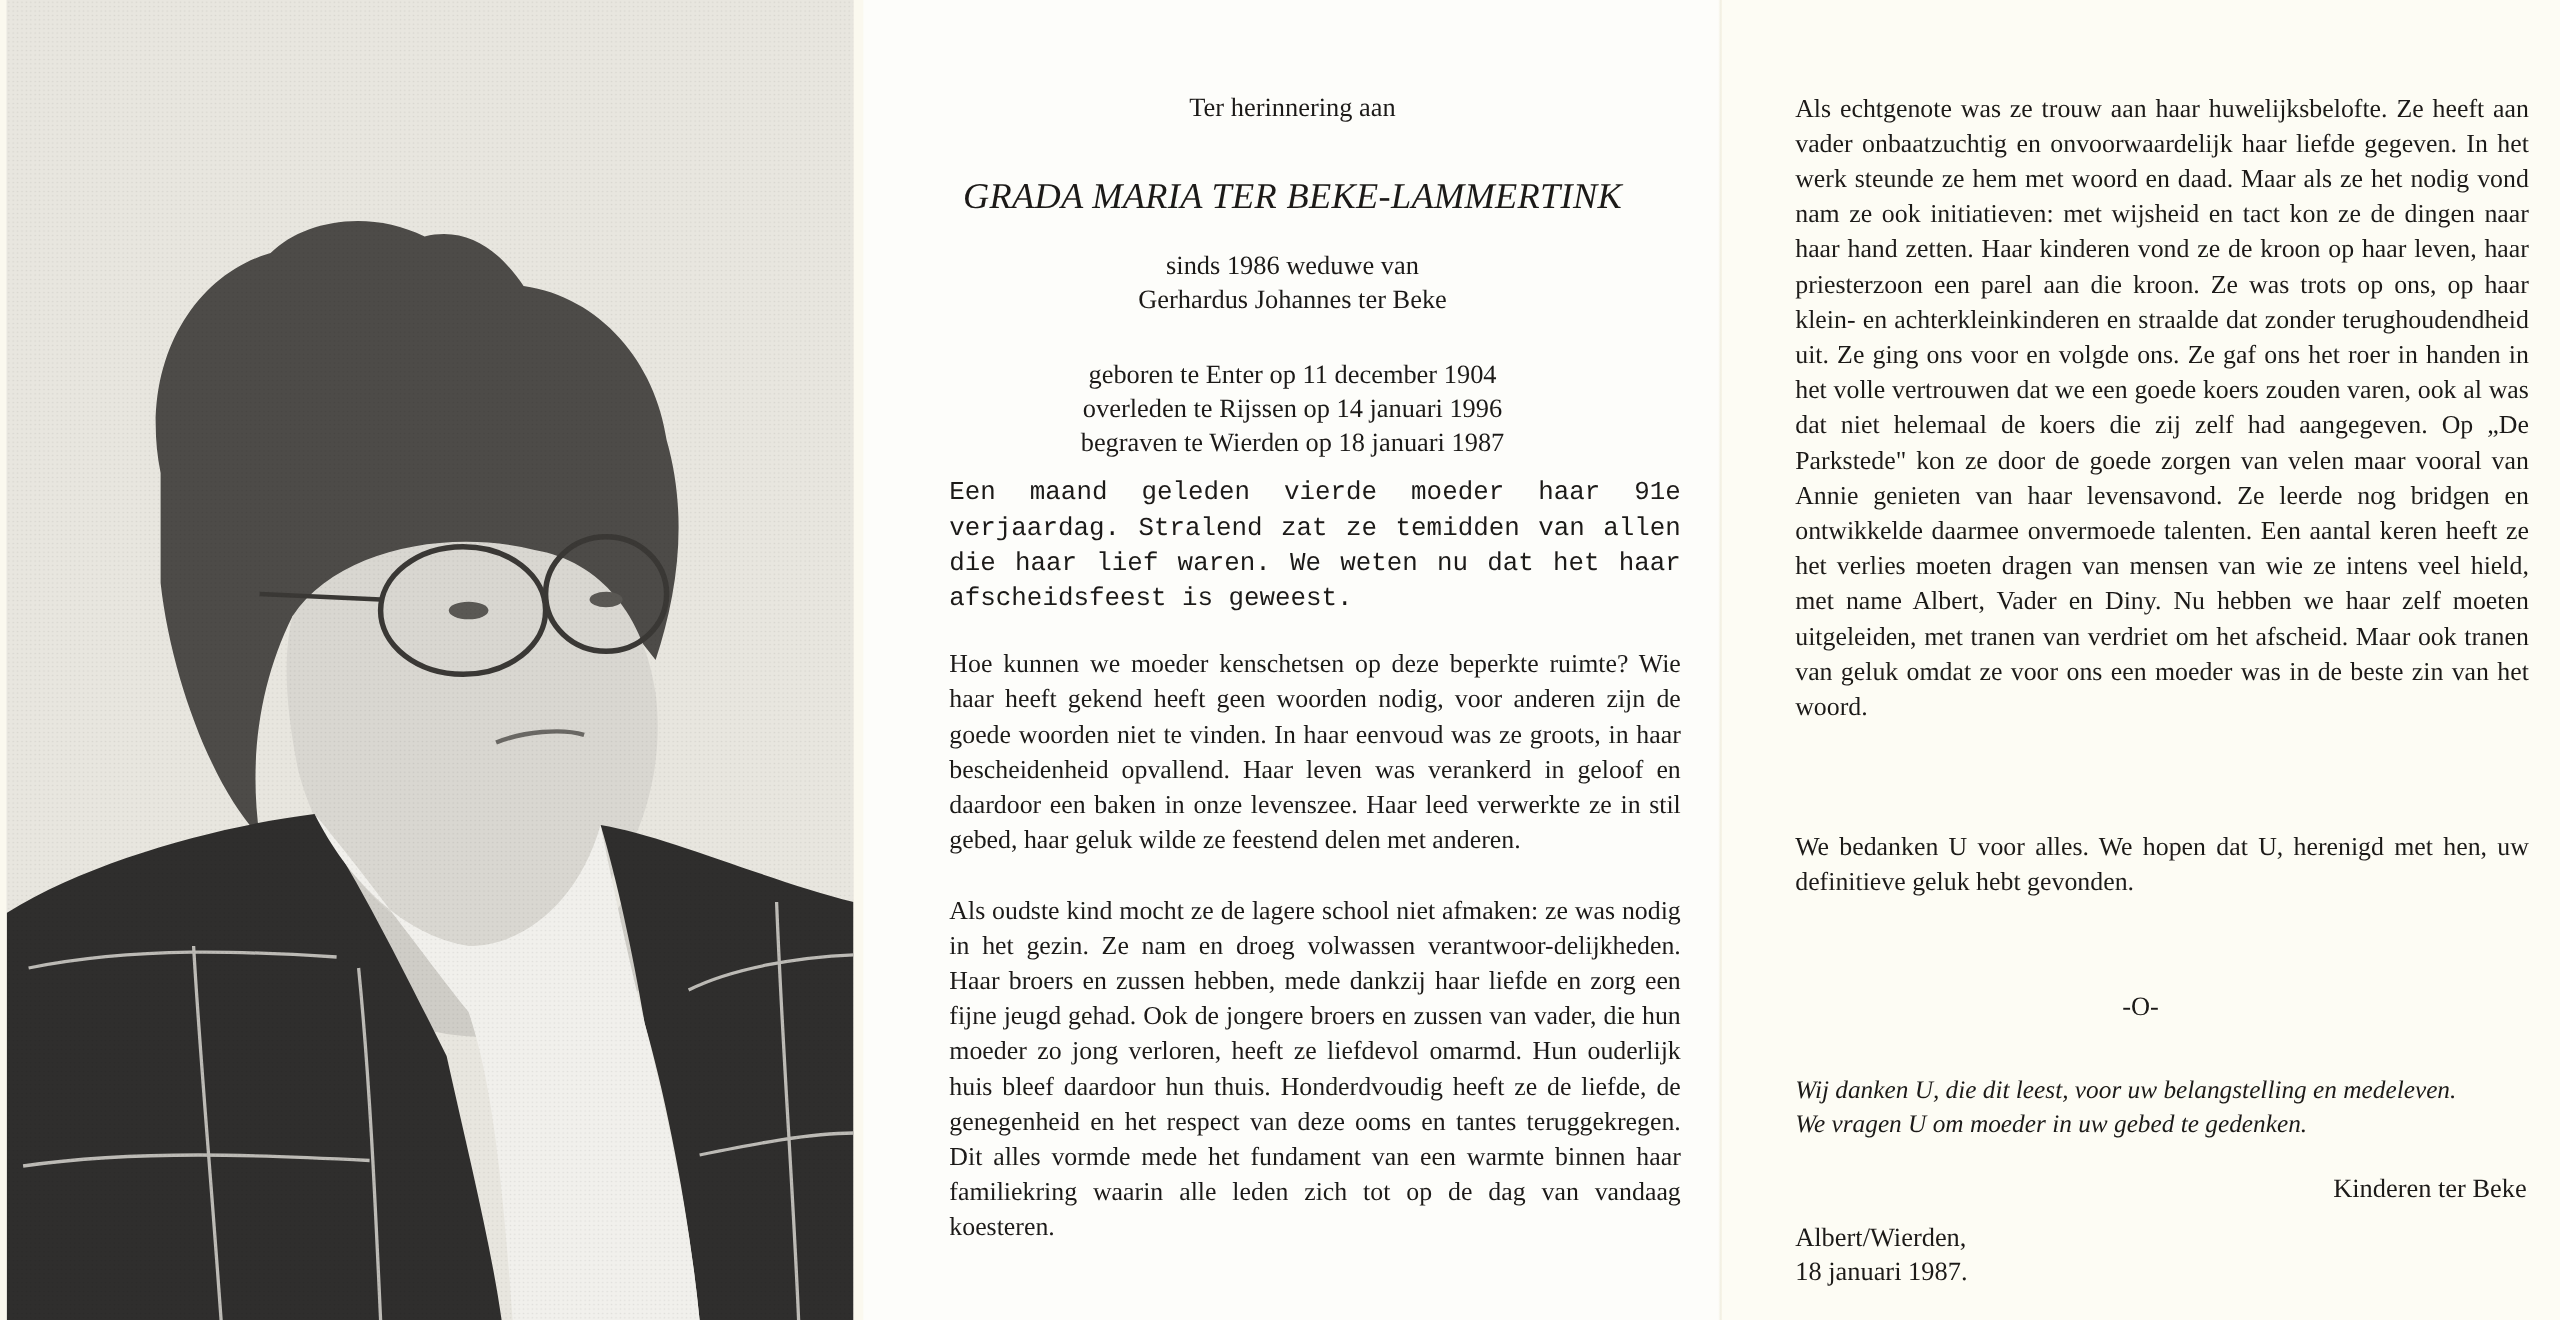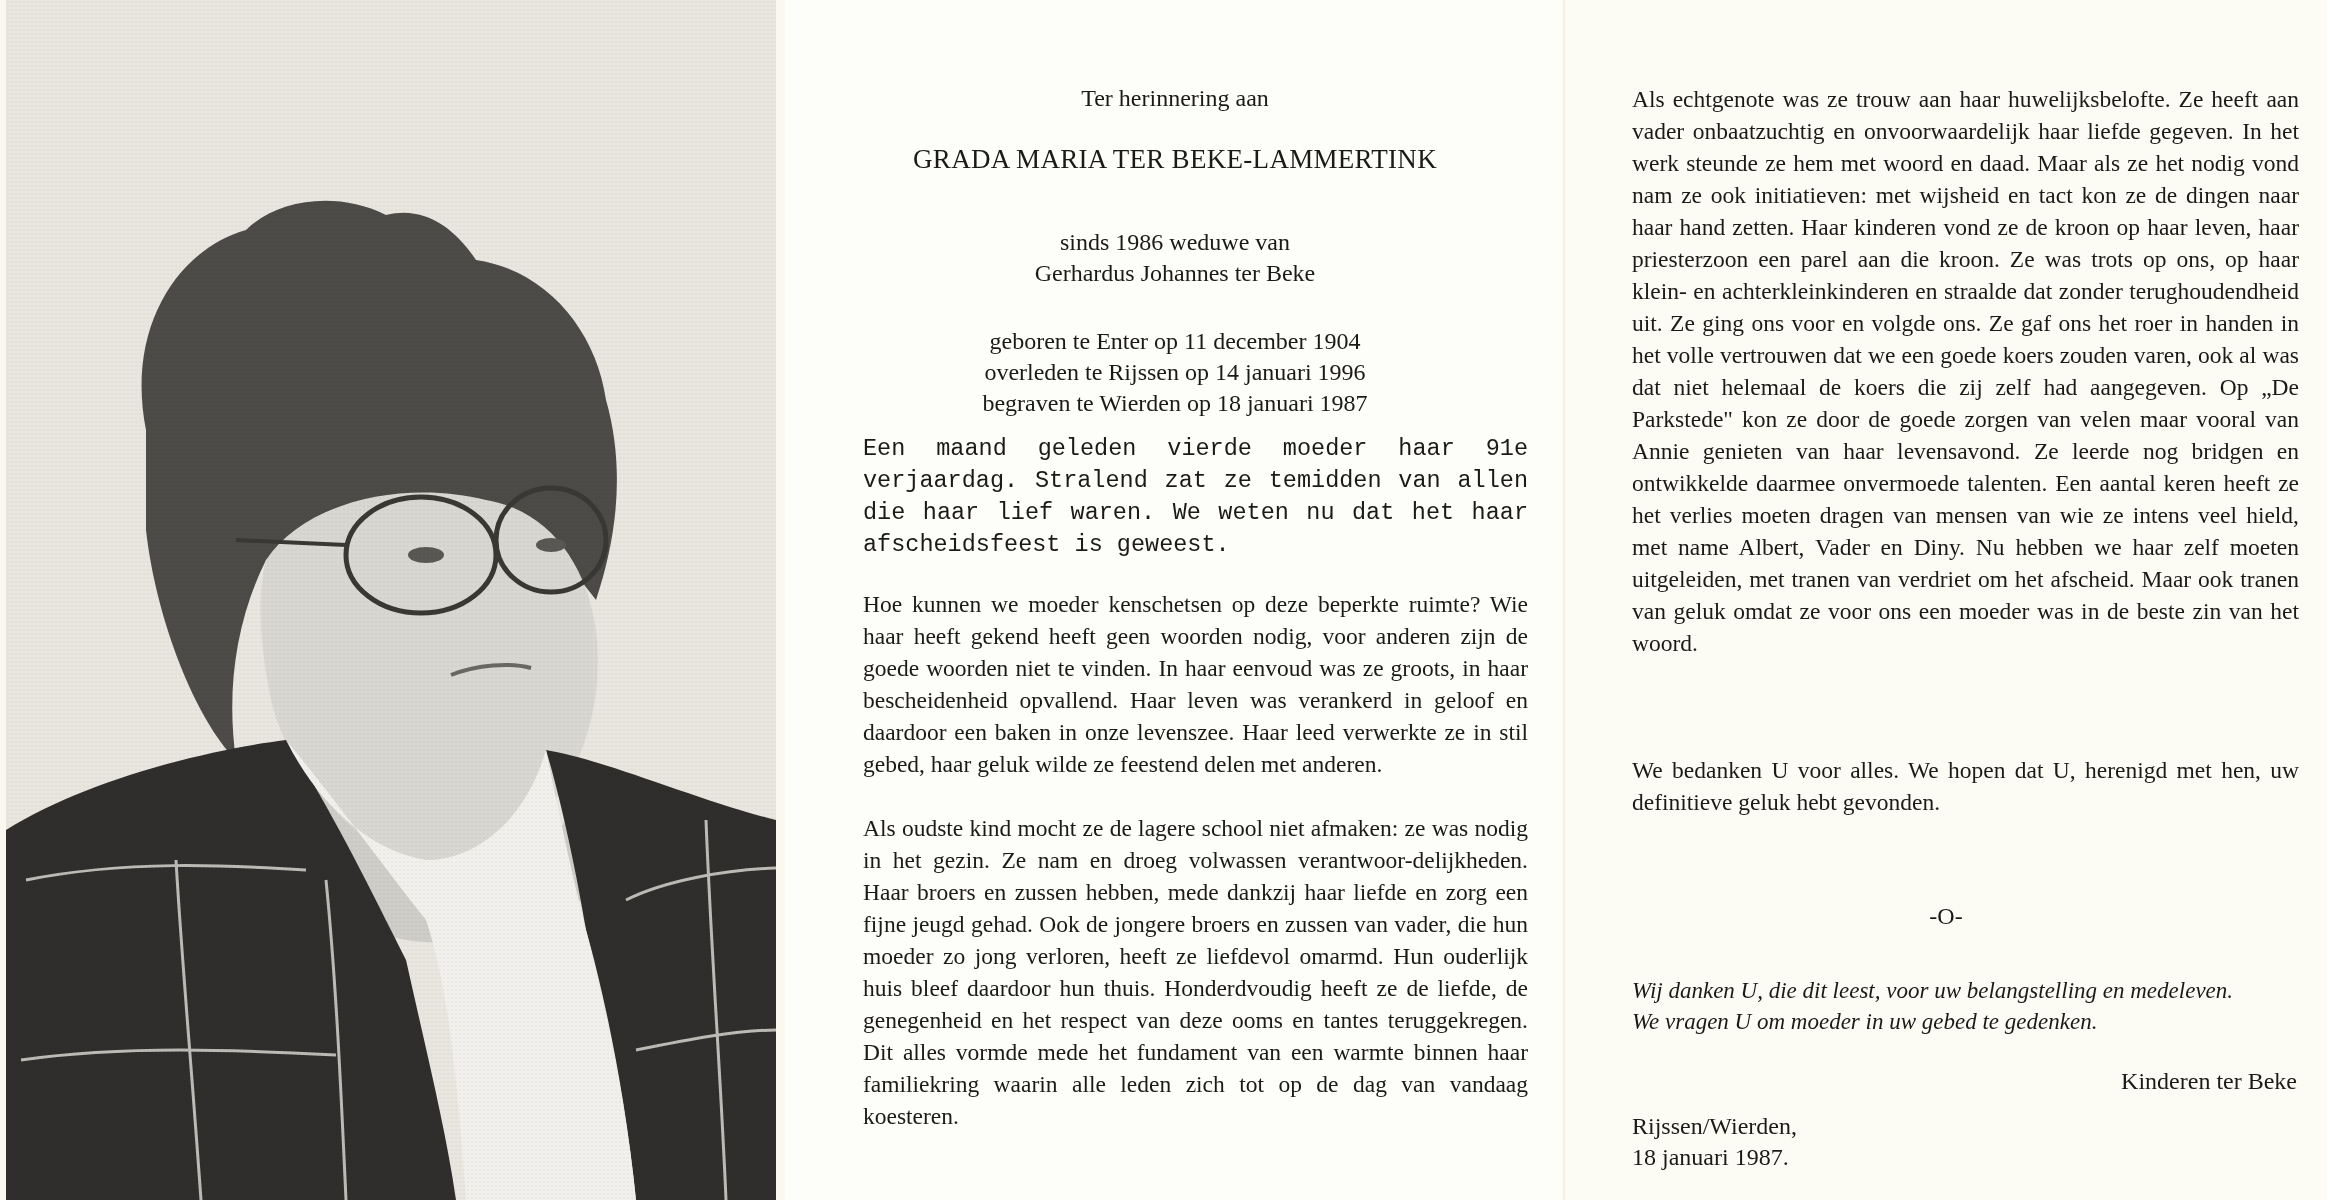--- a/index.html
+++ b/index.html
@@ -24,21 +24,21 @@
     position: absolute; top: 0; height: 1200px;
   }
   .page-mid { left: 785px; width: 780px; background: #fdfdfa; }
   .page-right { left: 1565px; width: 762px; background: #fdfcf4; }
   .fold {
     position: absolute; left: 1562px; top: 0; width: 6px; height: 1200px;
     background: linear-gradient(to right, rgba(230,225,200,0) 0%, rgba(232,228,205,0.7) 50%, rgba(230,225,200,0) 100%);
   }
   .center { text-align: center; }
   .intro { position: absolute; left: 0; width: 780px; top: 85px; font-size: 24px; }
-  .name { position: absolute; left: 0; width: 780px; top: 144px; font-size: 27px; letter-spacing: 0.3px; }
+  .name { position: absolute; left: 0; width: 780px; top: 161px; font-size: 33px; letter-spacing: 0.3px; font-style: italic; }
   .widow { position: absolute; left: 0; width: 780px; top: 227px; font-size: 24px; line-height: 31px; }
   .dates { position: absolute; left: 0; width: 780px; top: 326px; font-size: 24px; line-height: 31px; }
   .body-text {
     position: absolute; font-size: 23.5px; line-height: 32px;
     text-align: justify; text-align-last: left;
   }
   .mid-p1 { left: 78px; width: 665px; top: 433px; font-family: Liberation Mono, monospace; }
   .mid-p2 { left: 78px; width: 665px; top: 588px; }
   .mid-p3 { left: 78px; width: 665px; top: 812px; }
   .right-p1 { left: 67px; width: 667px; top: 83px; }
@@ -125,16 +125,16 @@
   <div class="body-text right-p2">
     <span class="line">We bedanken U voor alles.  We hopen dat U, herenigd met hen, uw definitieve geluk hebt gevonden.</span>
   </div>
   <div class="separator">-O-</div>
   <div class="thanks">
     <span class="line">Wij danken U, die dit leest, voor uw belangstelling en medeleven.</span>
     <span class="line">We vragen U om moeder in uw gebed te gedenken.</span>
   </div>
   <div class="signature">Kinderen ter Beke</div>
   <div class="place-date">
-    <span class="line">Rijssen/Wierden,</span>
+    <span class="line">Albert/Wierden,</span>
     <span class="line">18 januari 1987.</span>
   </div>
 </div>
 
 </body></html>

